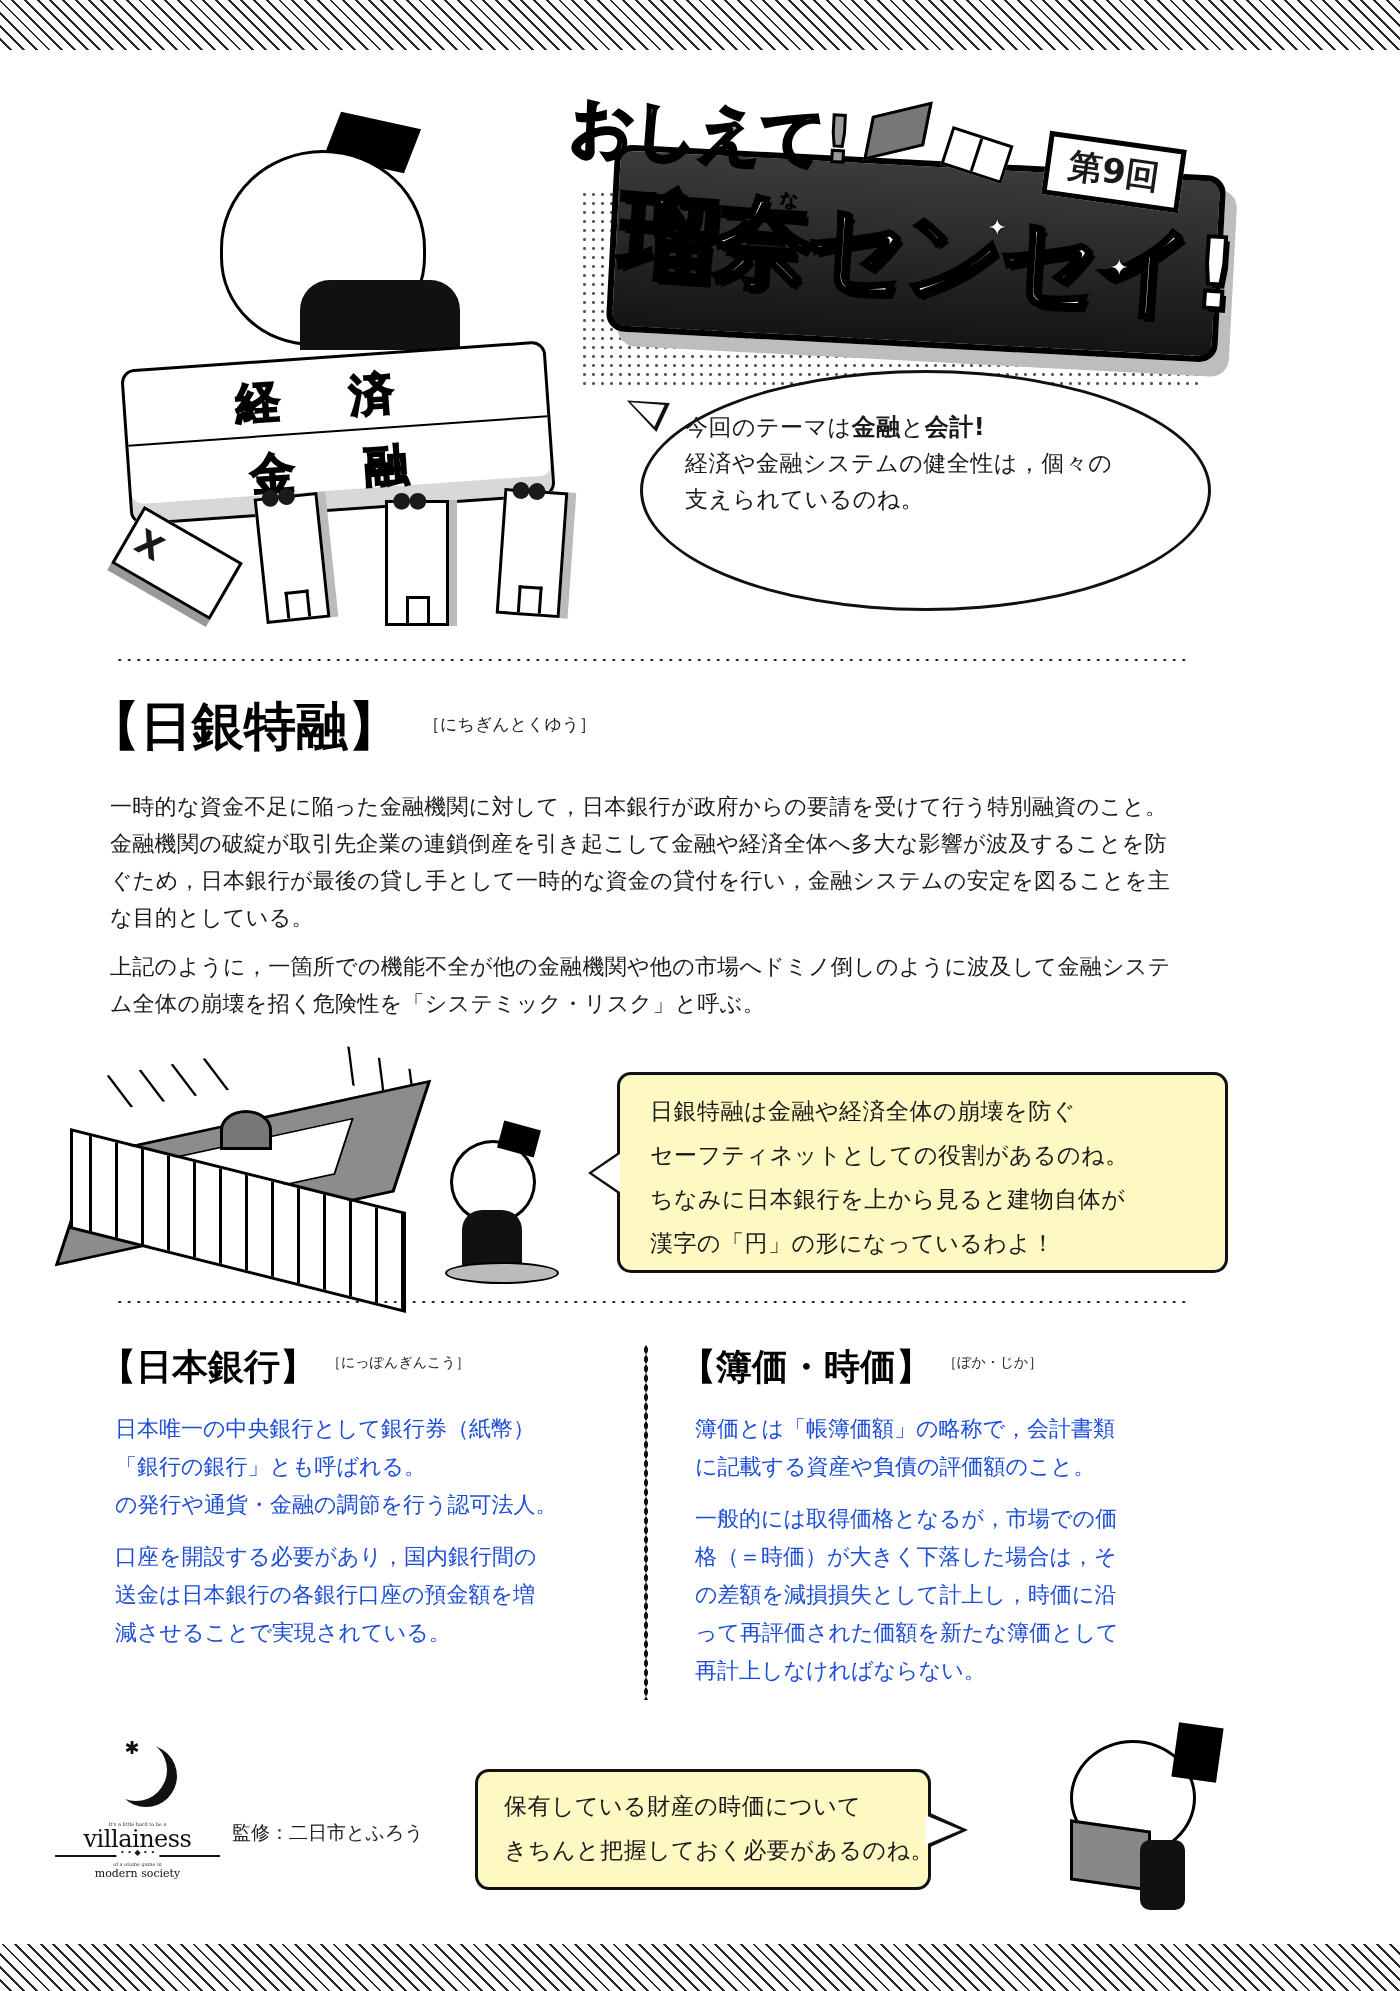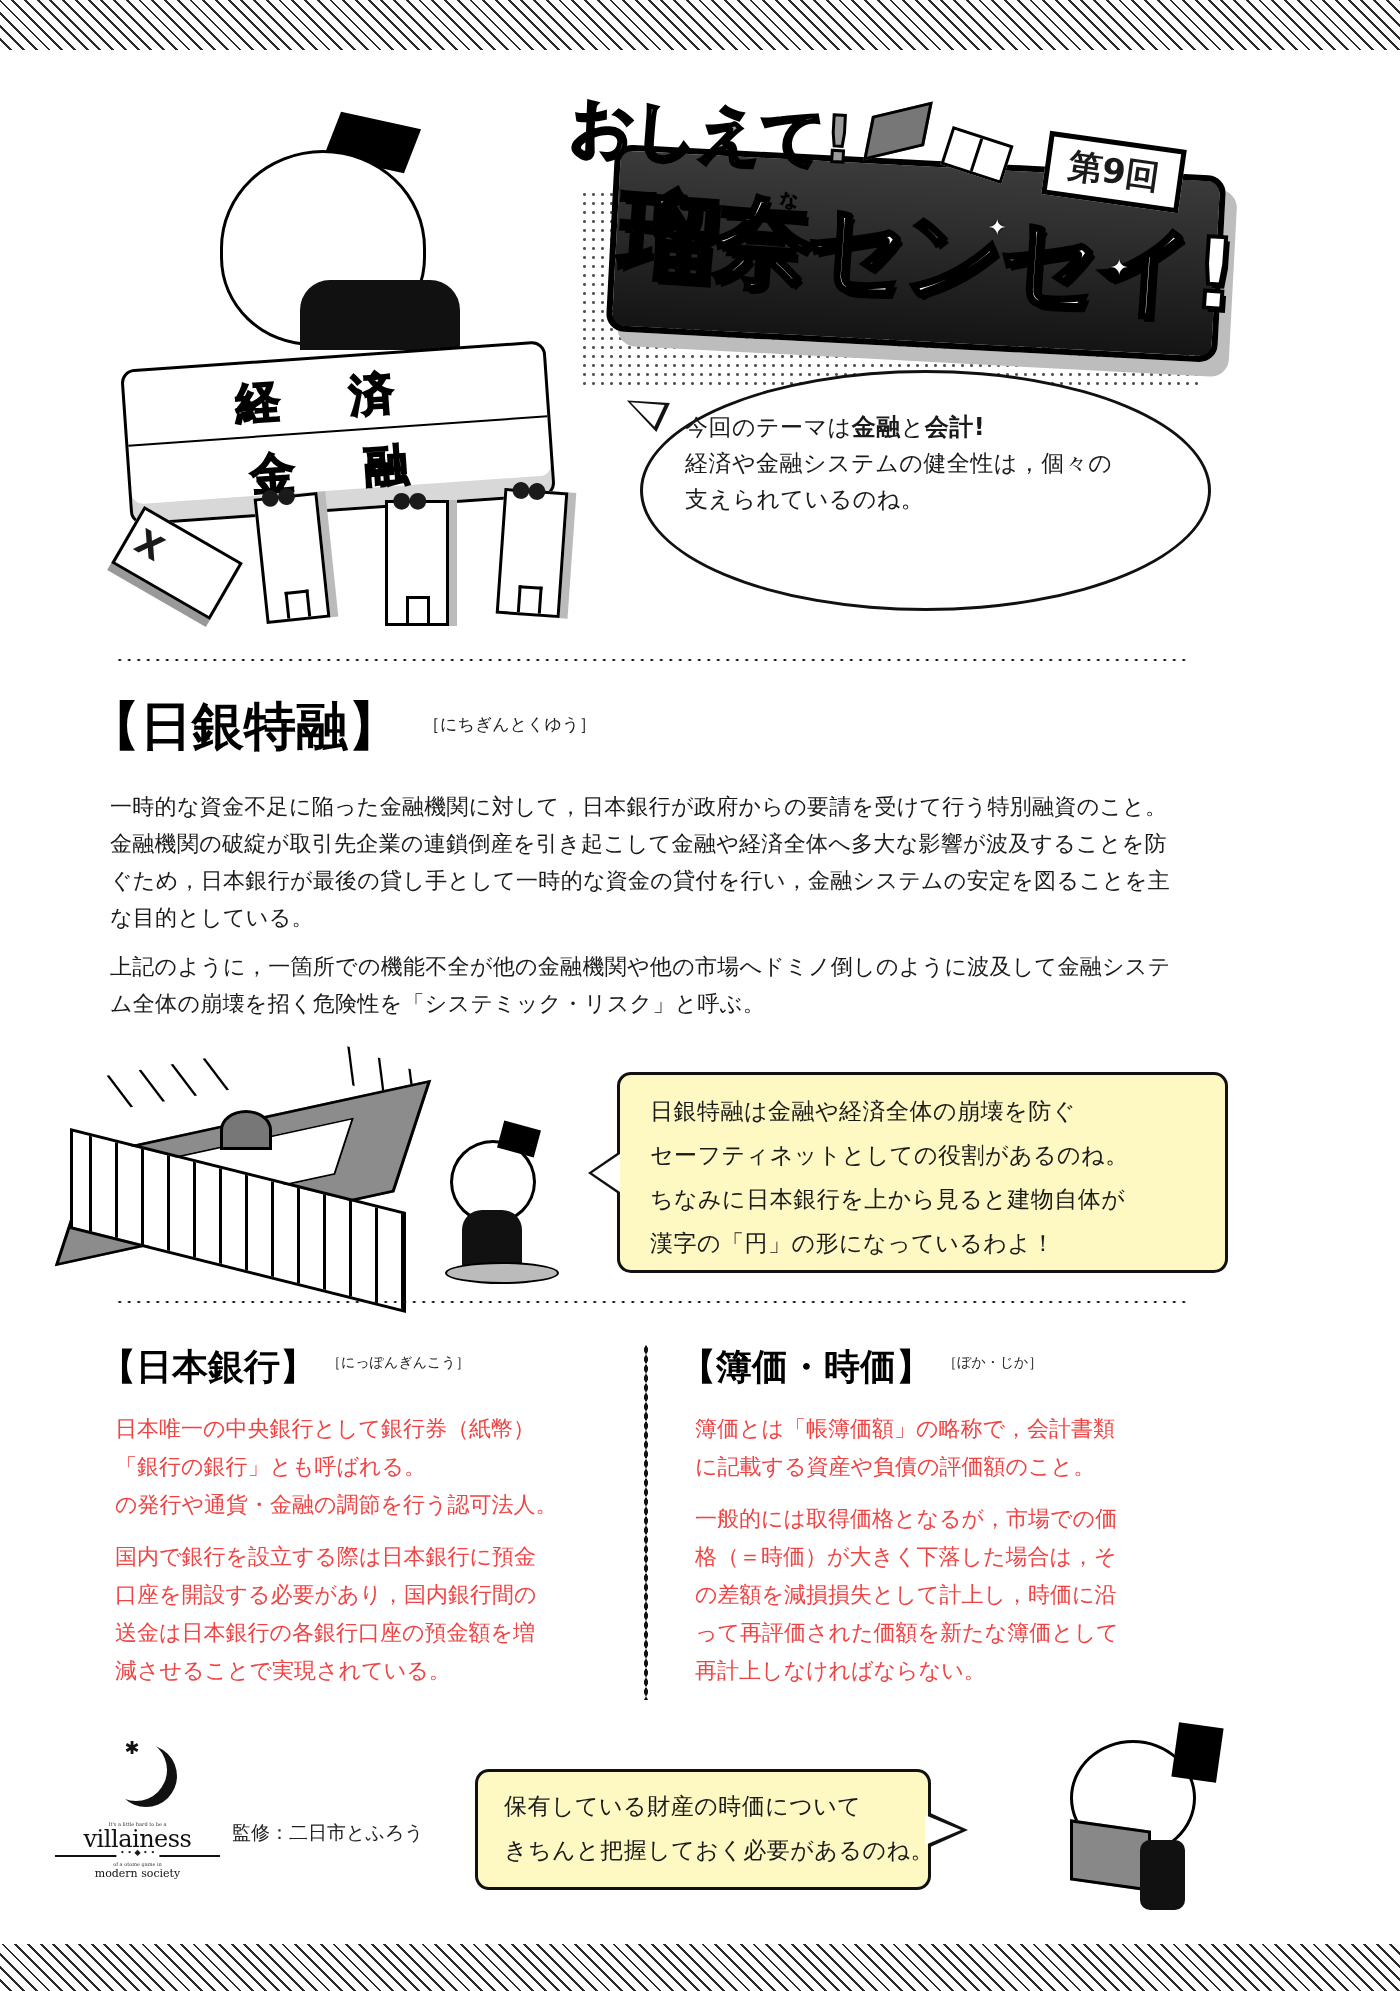--- a/index.html
+++ b/index.html
@@ -152,21 +152,21 @@
     position: absolute; width: 4px;
     background-image: radial-gradient(#111 1.6px, transparent 2px);
     background-size: 4px 9.5px; background-repeat: repeat-y;
   }
 
   
   .term-head { font-family: "DejaVu Serif", "Liberation Serif", serif; font-weight: 900; color: #000; white-space: nowrap; }
   .term-reading { font-family: "DejaVu Serif", "Liberation Serif", serif; font-weight: normal; color: #222; white-space: nowrap; }
   .body-text { font-size: 22px; line-height: 37px; color: #1a1a1a; letter-spacing: 0.3px; }
   .body-text p { margin: 0 15px 12px 0; }
-  .col-text { font-size: 22px; line-height: 38px; color: #ef4444; white-space: nowrap; }
+  .col-text { font-size: 22px; line-height: 38px; color: #1d4ed8; white-space: nowrap; }
   .col-text p { margin: 0 0 14px 0; }
 
   
   .bank-illus { left: 70px; top: 1075px; width: 360px; height: 200px; }
   .bank-roof {
     position: absolute; left: 20px; top: 40px; width: 300px; height: 110px;
     border: 3px solid #000; background: #8c8c8c; transform: skewX(-30deg) rotate(-14deg);
   }
   .bank-court {
     position: absolute; left: 70px; top: 65px; width: 190px; height: 55px;
@@ -297,21 +297,20 @@
   <span class="term-head" style="font-size:36px;">【日本銀行】</span>
   <span class="term-reading" style="font-size:14px;margin-left:6px;vertical-align:12px;">［にっぽんぎんこう］</span>
 </div>
 <div class="abs col-text" style="left:115px;top:1410px;">
   <p>
     <span style="display:block">日本唯一の中央銀行として銀行券（紙幣）</span>
     <span style="display:block">「銀行の銀行」とも呼ばれる。</span>
     <span style="display:block">の発行や通貨・金融の調節を行う認可法人。</span>
   </p>
   <p>
-    <span style="display:block">国内で銀行を設立する際は日本銀行に預金</span>
     <span style="display:block">口座を開設する必要があり，国内銀行間の</span>
     <span style="display:block">送金は日本銀行の各銀行口座の預金額を増</span>
     <span style="display:block">減させることで実現されている。</span>
   </p>
 </div>
 
 <div class="abs" style="left:680px;top:1343px;">
   <span class="term-head" style="font-size:36px;">【簿価・時価】</span>
   <span class="term-reading" style="font-size:14px;margin-left:6px;vertical-align:12px;">［ぼか・じか］</span>
 </div>

